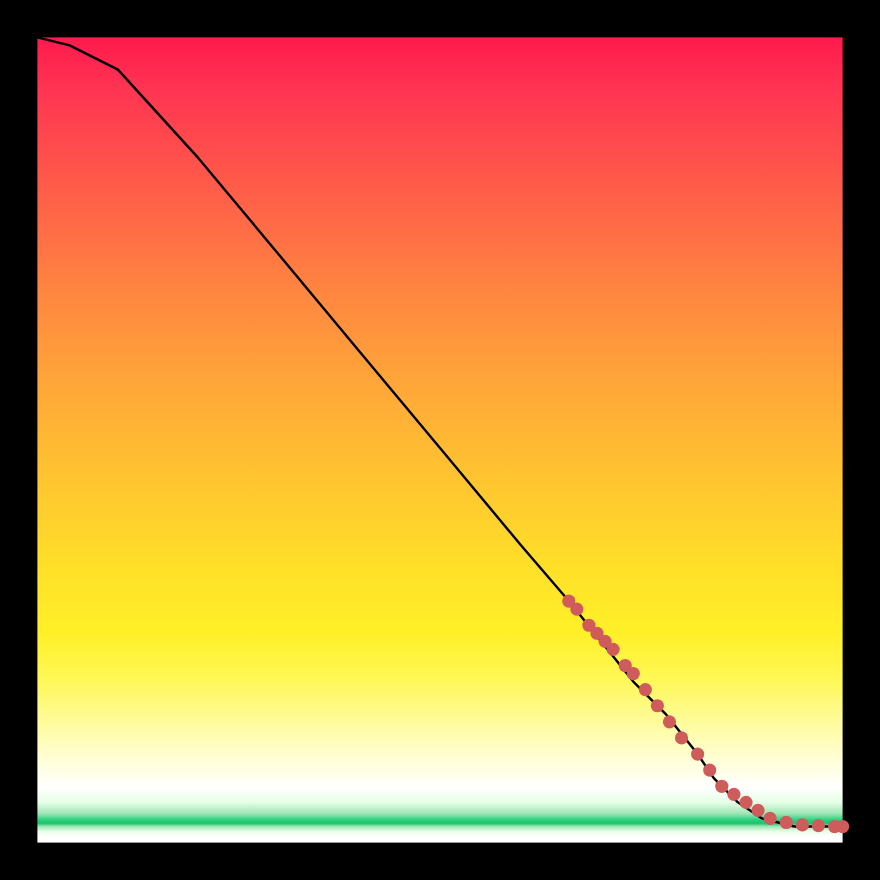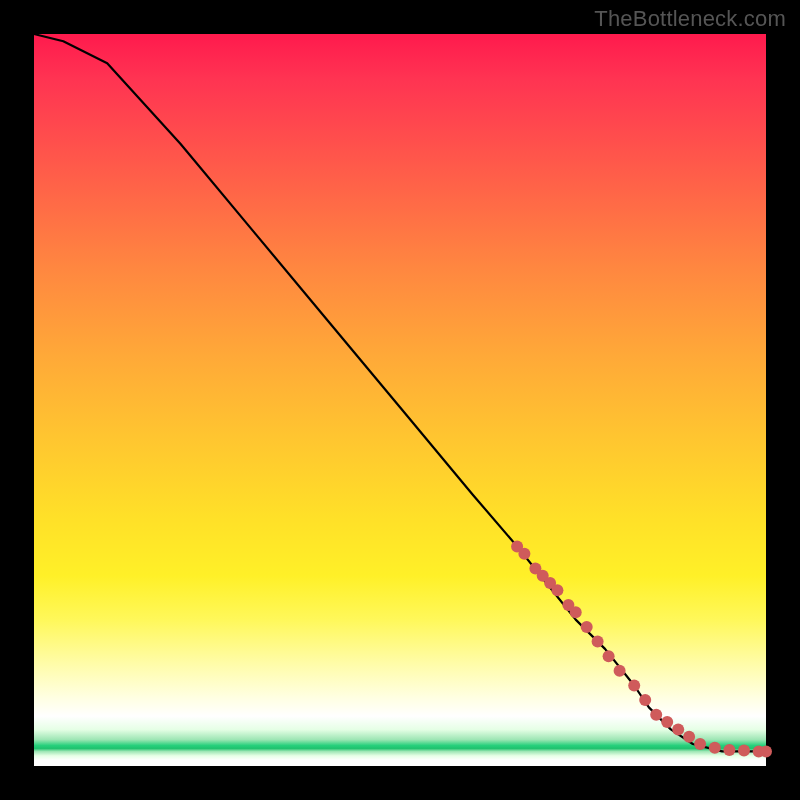--- a/index.html
+++ b/index.html
@@ -63,21 +63,20 @@
     top: 0;
     width: 732px;
     height: 732px;
     overflow: visible;
   }
 </style>
 </head>
 <body>
 
 <div class="frame">
-  <div class="watermark">TheBottleneck.com</div>
 
   <div class="plot">
     <svg class="curve" viewBox="0 0 732 732" preserveAspectRatio="none">
       <path id="curve-path" fill="none" stroke="#000" stroke-width="2.2" stroke-linecap="round" stroke-linejoin="round" d="M0.0 0.0 L29.3 7.3 L73.2 29.3 L146.4 109.8 L219.6 197.6 L292.8 285.5 L366.0 373.3 L439.2 461.2 L483.1 512.4 L512.4 549.0 L541.7 585.6 L571.0 614.9 L600.2 651.5 L614.9 673.4 L636.8 695.4 L658.8 710.0 L688.1 717.4 L732.0 717.4"></path>
       <g id="dots-group">
           <circle cx="483.1" cy="512.4" r="6" fill="#cf5b5b"></circle>
           <circle cx="490.4" cy="519.7" r="6" fill="#cf5b5b"></circle>
           <circle cx="501.4" cy="534.4" r="6" fill="#cf5b5b"></circle>
           <circle cx="508.7" cy="541.7" r="6" fill="#cf5b5b"></circle>
           <circle cx="516.1" cy="549.0" r="6" fill="#cf5b5b"></circle>

